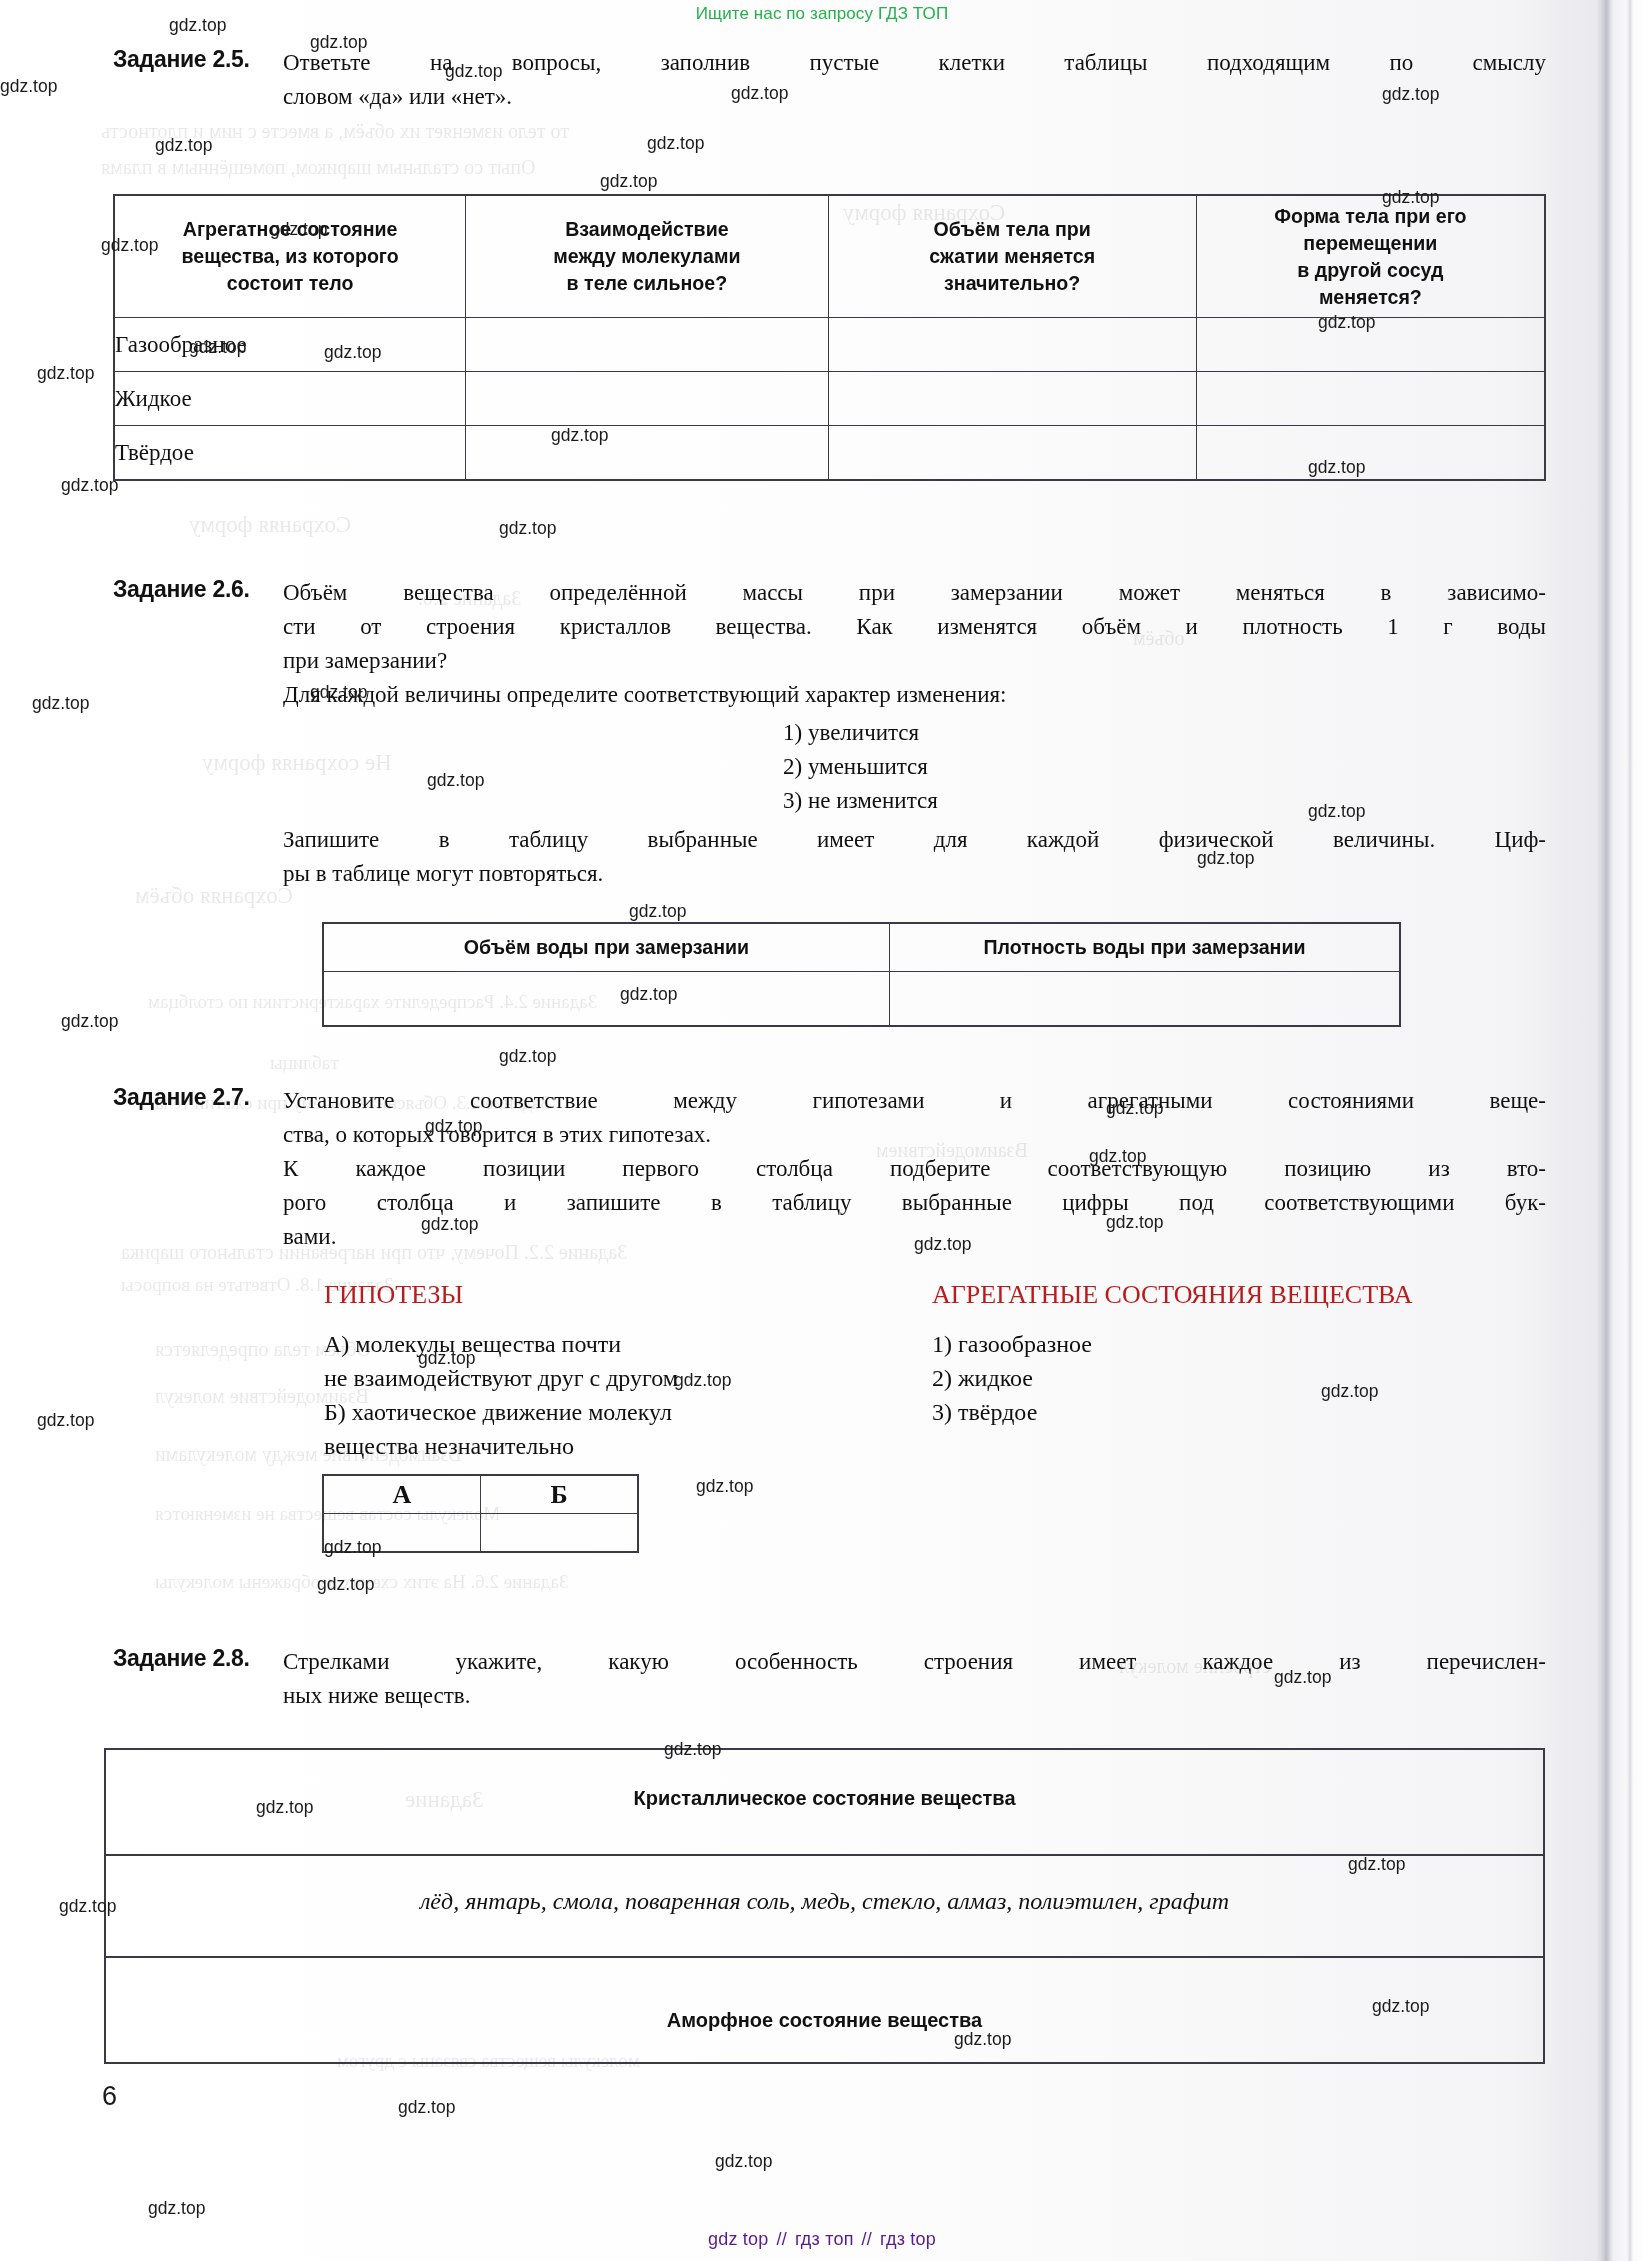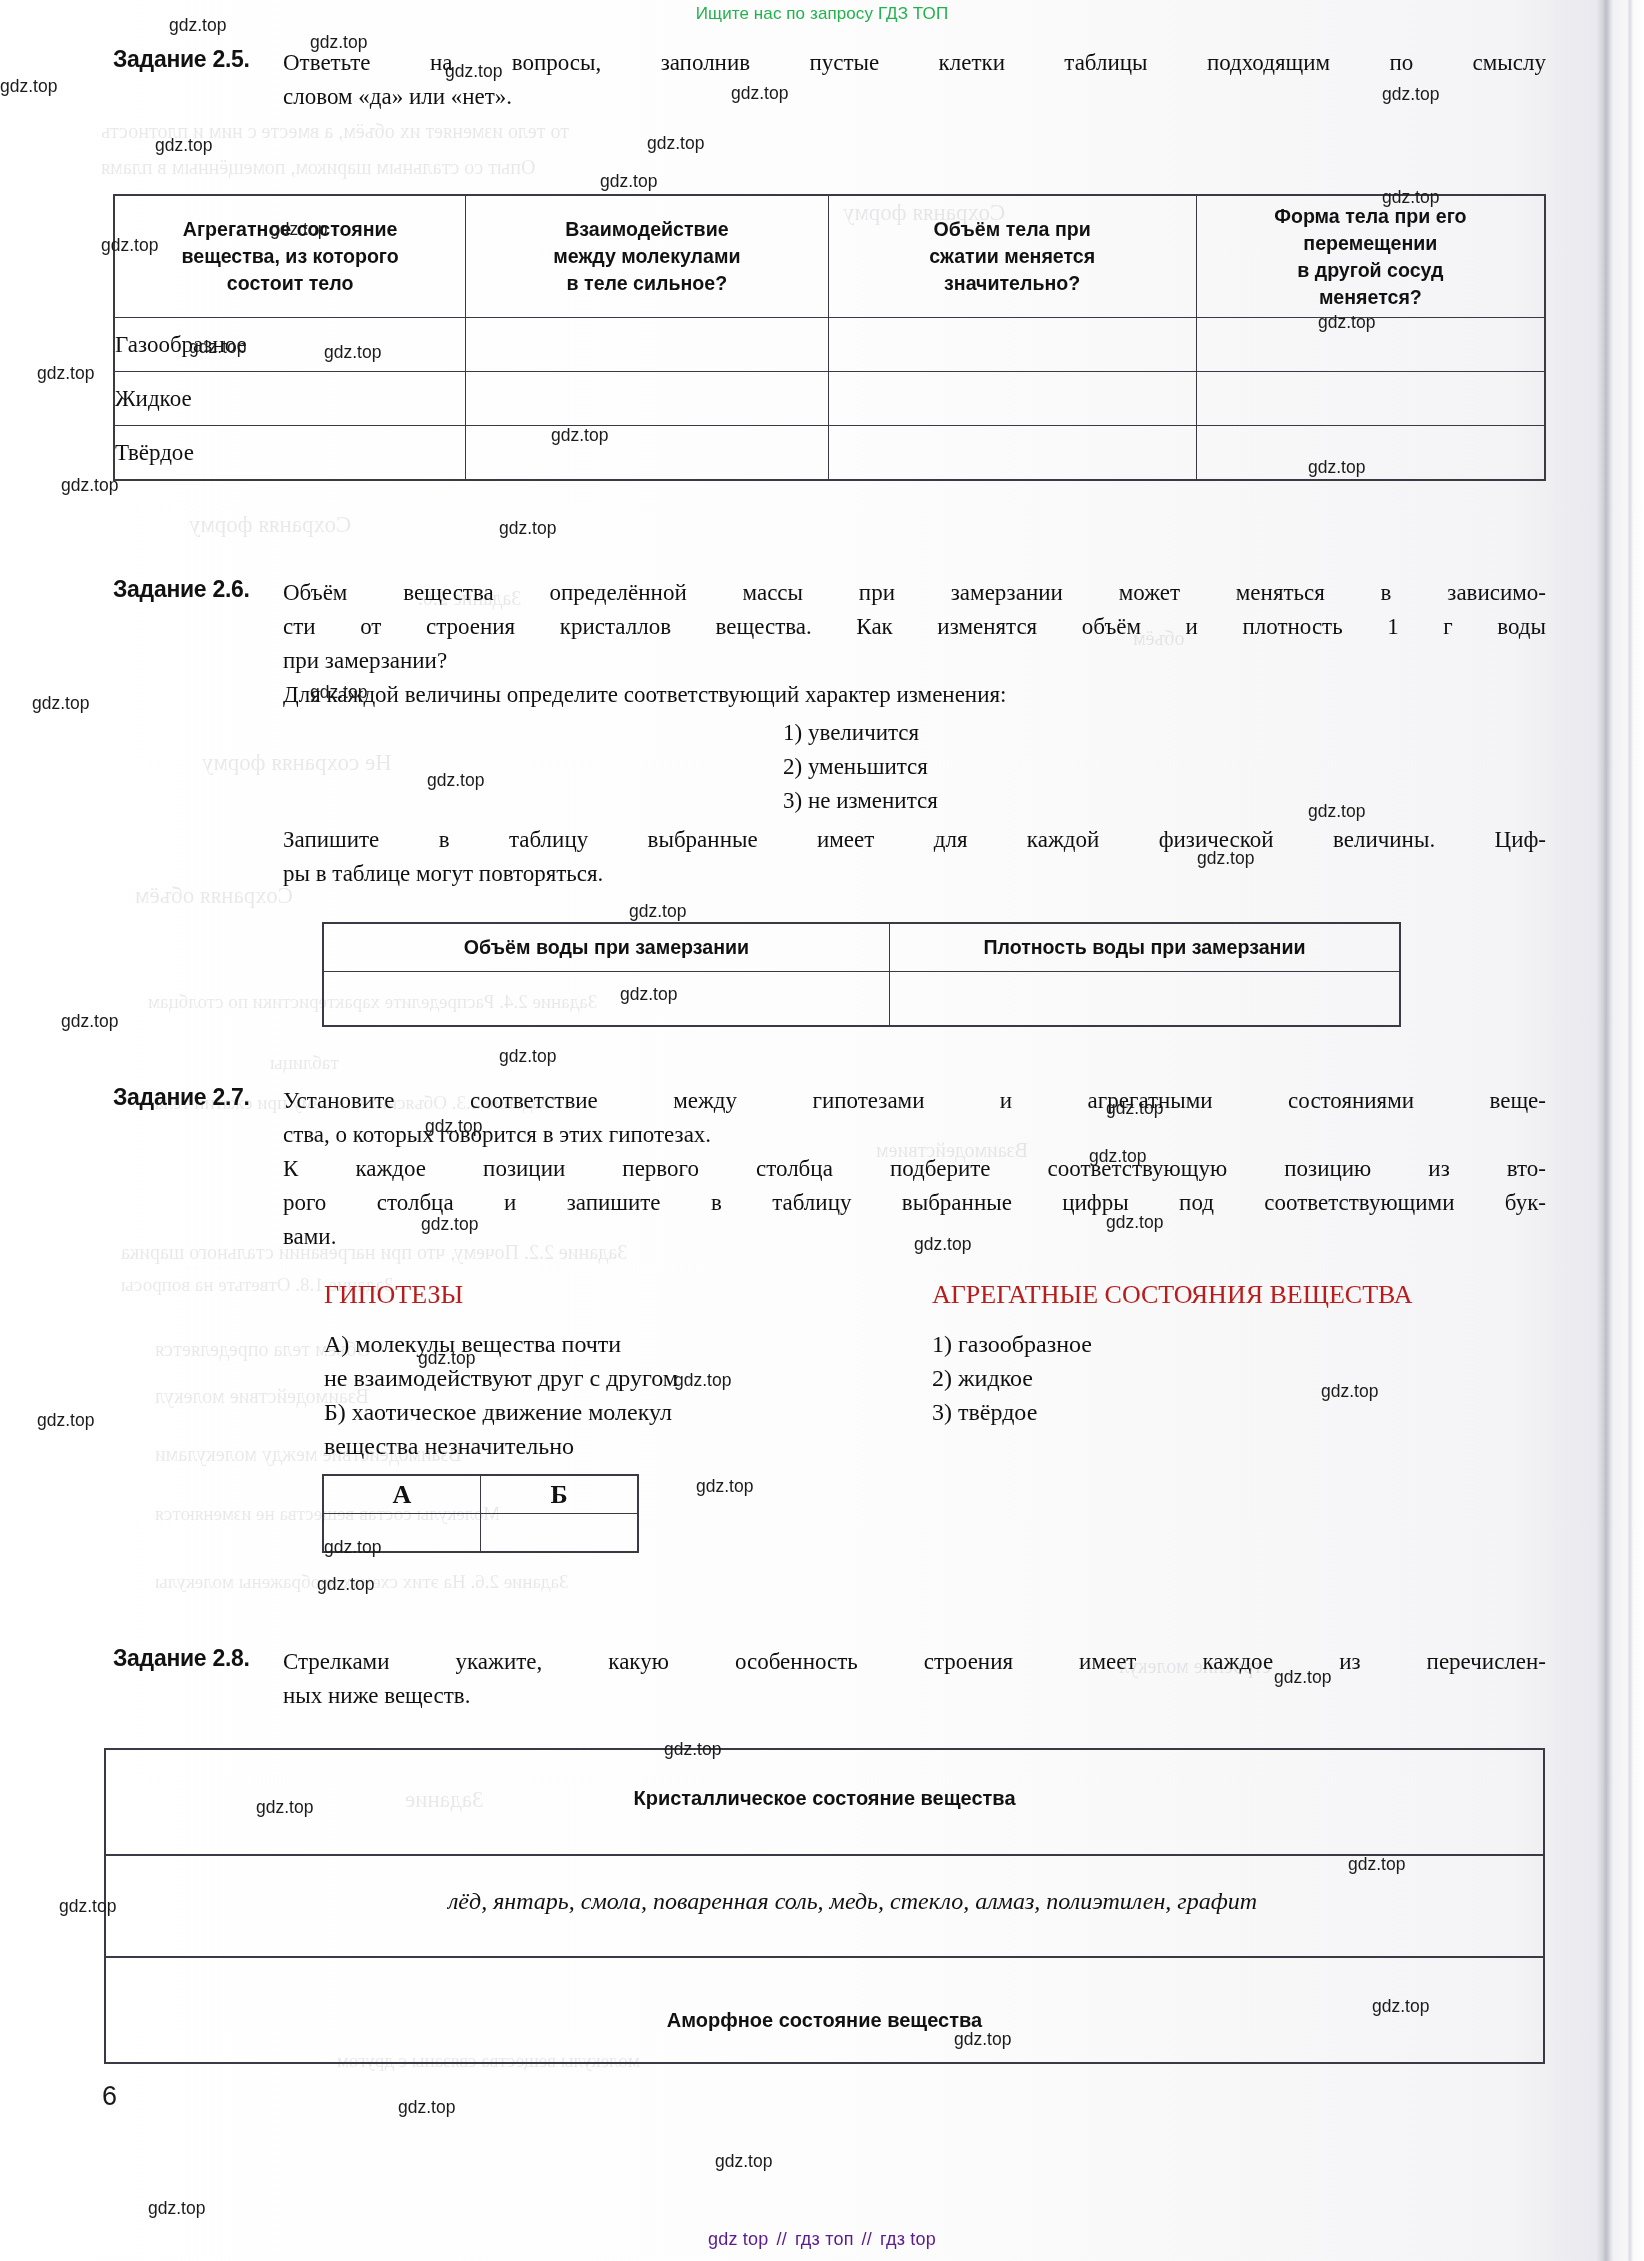--- a/index.html
+++ b/index.html
@@ -357,21 +357,21 @@
     <p class="just-last">Стрелками укажите, какую особенность строения имеет каждое из перечислен-</p>
     <p>ных ниже веществ.</p>
   </div>
 </div>
 
 <div class="box28" style="left:104px; top:1748px; width:1437px; height:312px;">
   <div class="box28-row" style="height:104px;">
     <div class="box28-title" style="top:37px;">Кристаллическое состояние вещества</div>
   </div>
   <div class="box28-row" style="height:100px;">
-    <div class="box28-items" style="top:32px;padding-left:28px;">лёд, янтарь, смола, поваренная соль, медь, стекло, алмаз, полиэтилен, графит</div>
+    <div class="box28-items" style="top:32px;">лёд, янтарь, смола, поваренная соль, медь, стекло, алмаз, полиэтилен, графит</div>
   </div>
   <div class="box28-row" style="height:104px;padding-left:16px;">
     <div class="box28-title" style="top:51px;">Аморфное состояние вещества</div>
   </div>
 </div>
 
 <div class="page-num" style="left:102px; top:2081px;">6</div>
 
 <div class="footer">
   <span>gdz top</span><span class="sep">//</span><span>гдз топ</span><span class="sep">//</span><span>гдз top</span>

